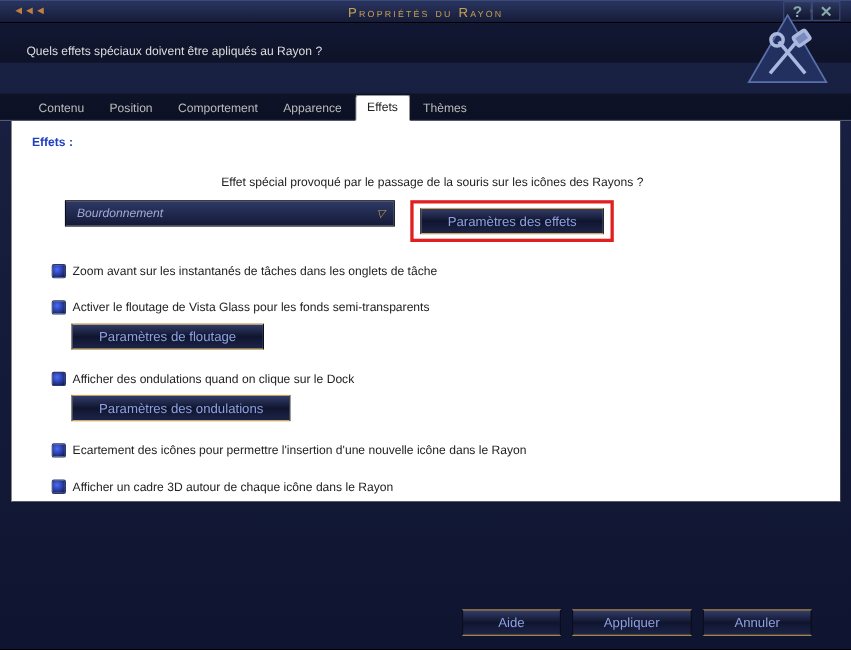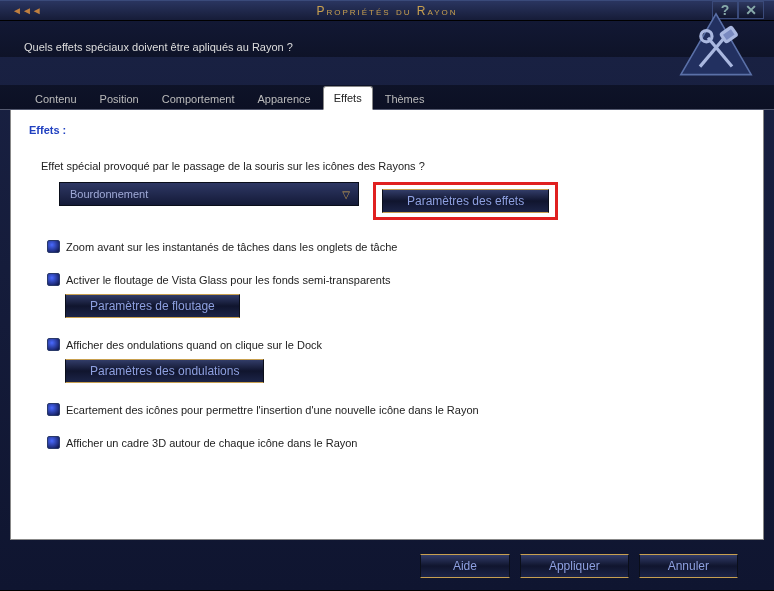--- a/index.html
+++ b/index.html
@@ -96,52 +96,54 @@
   .tab.active {
     background: #fff;
     color: #222;
     border: 1px solid #888;
     border-bottom: 1px solid #fff;
     border-radius: 3px 3px 0 0;
   }
   .content {
     background: #fff;
     color: #222;
-    height: 430px;
+    height: 346px;
     margin: 0 10px;
     padding: 14px 18px;
     border: 1px solid #888;
     border-top: none;
     overflow: auto;
   }
   .section-title {
     color: #2040c0;
     font-weight: bold;
     margin-bottom: 12px;
   }
   .sub-question {
     margin: 24px 0 10px 12px;
+    text-align: center;
   }
   .row-controls {
     display: flex;
     align-items: stretch;
     margin-left: 30px;
     gap: 14px;
   }
   .dropdown {
     width: 300px;
     height: 24px;
     background: linear-gradient(180deg, #2e3864 0%, #141a38 100%);
     border: 1px solid #0a0e1a;
     color: #a0aad8;
     display: flex;
     align-items: center;
     padding: 0 10px;
     position: relative;
     font-size: 11px;
+    font-style: italic;
   }
   .dropdown .arrow {
     position: absolute;
     right: 8px;
     color: #c8a050;
     font-size: 10px;
   }
   .dark-btn {
     height: 24px;
     min-width: 90px;

